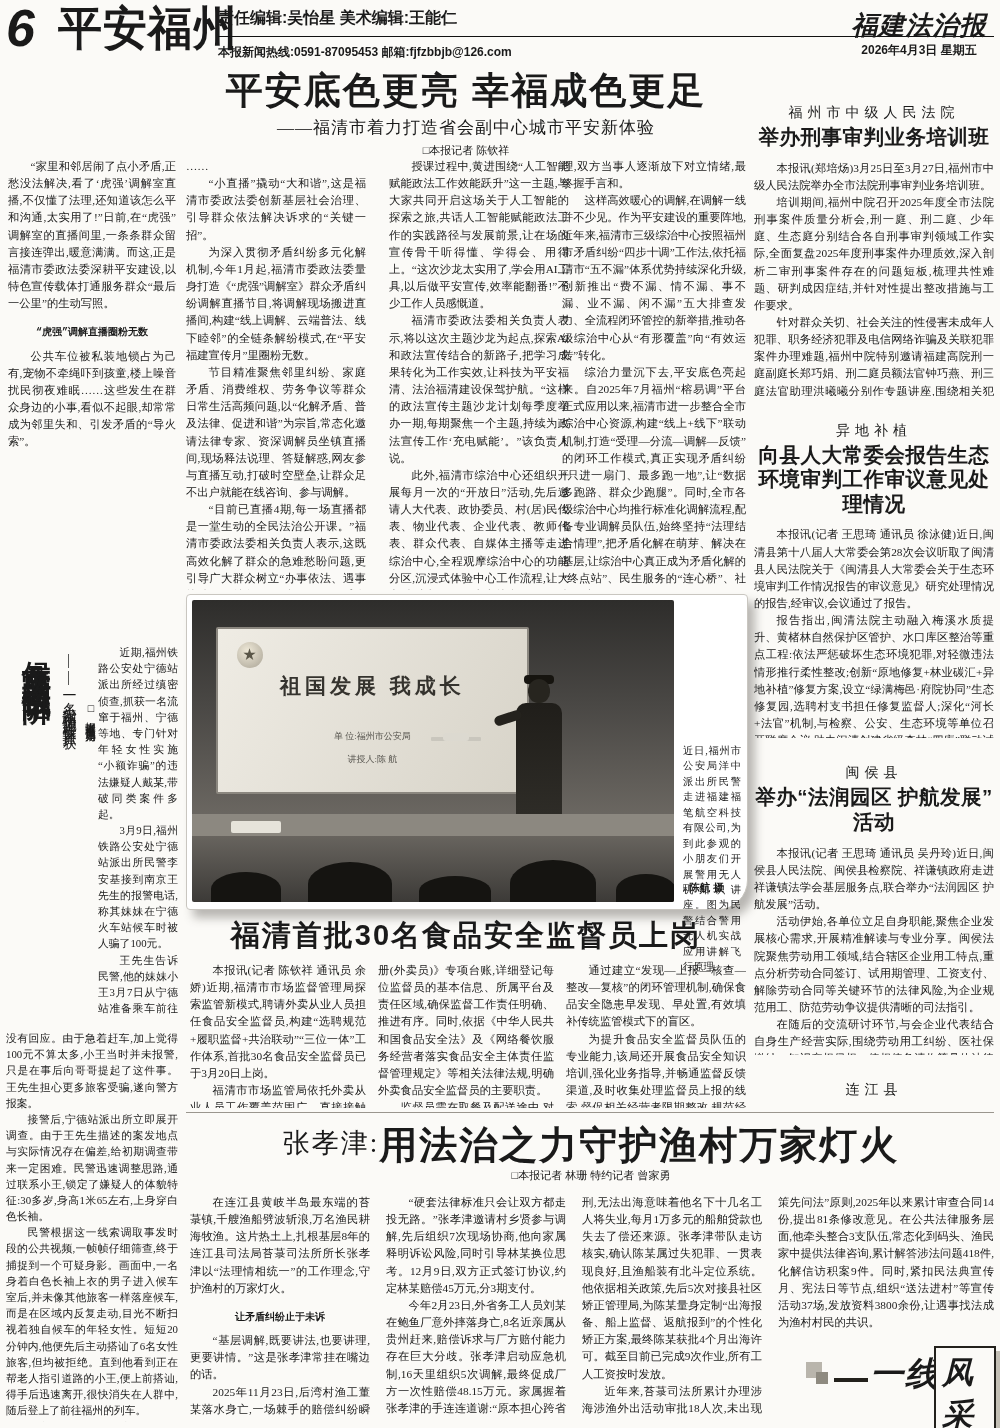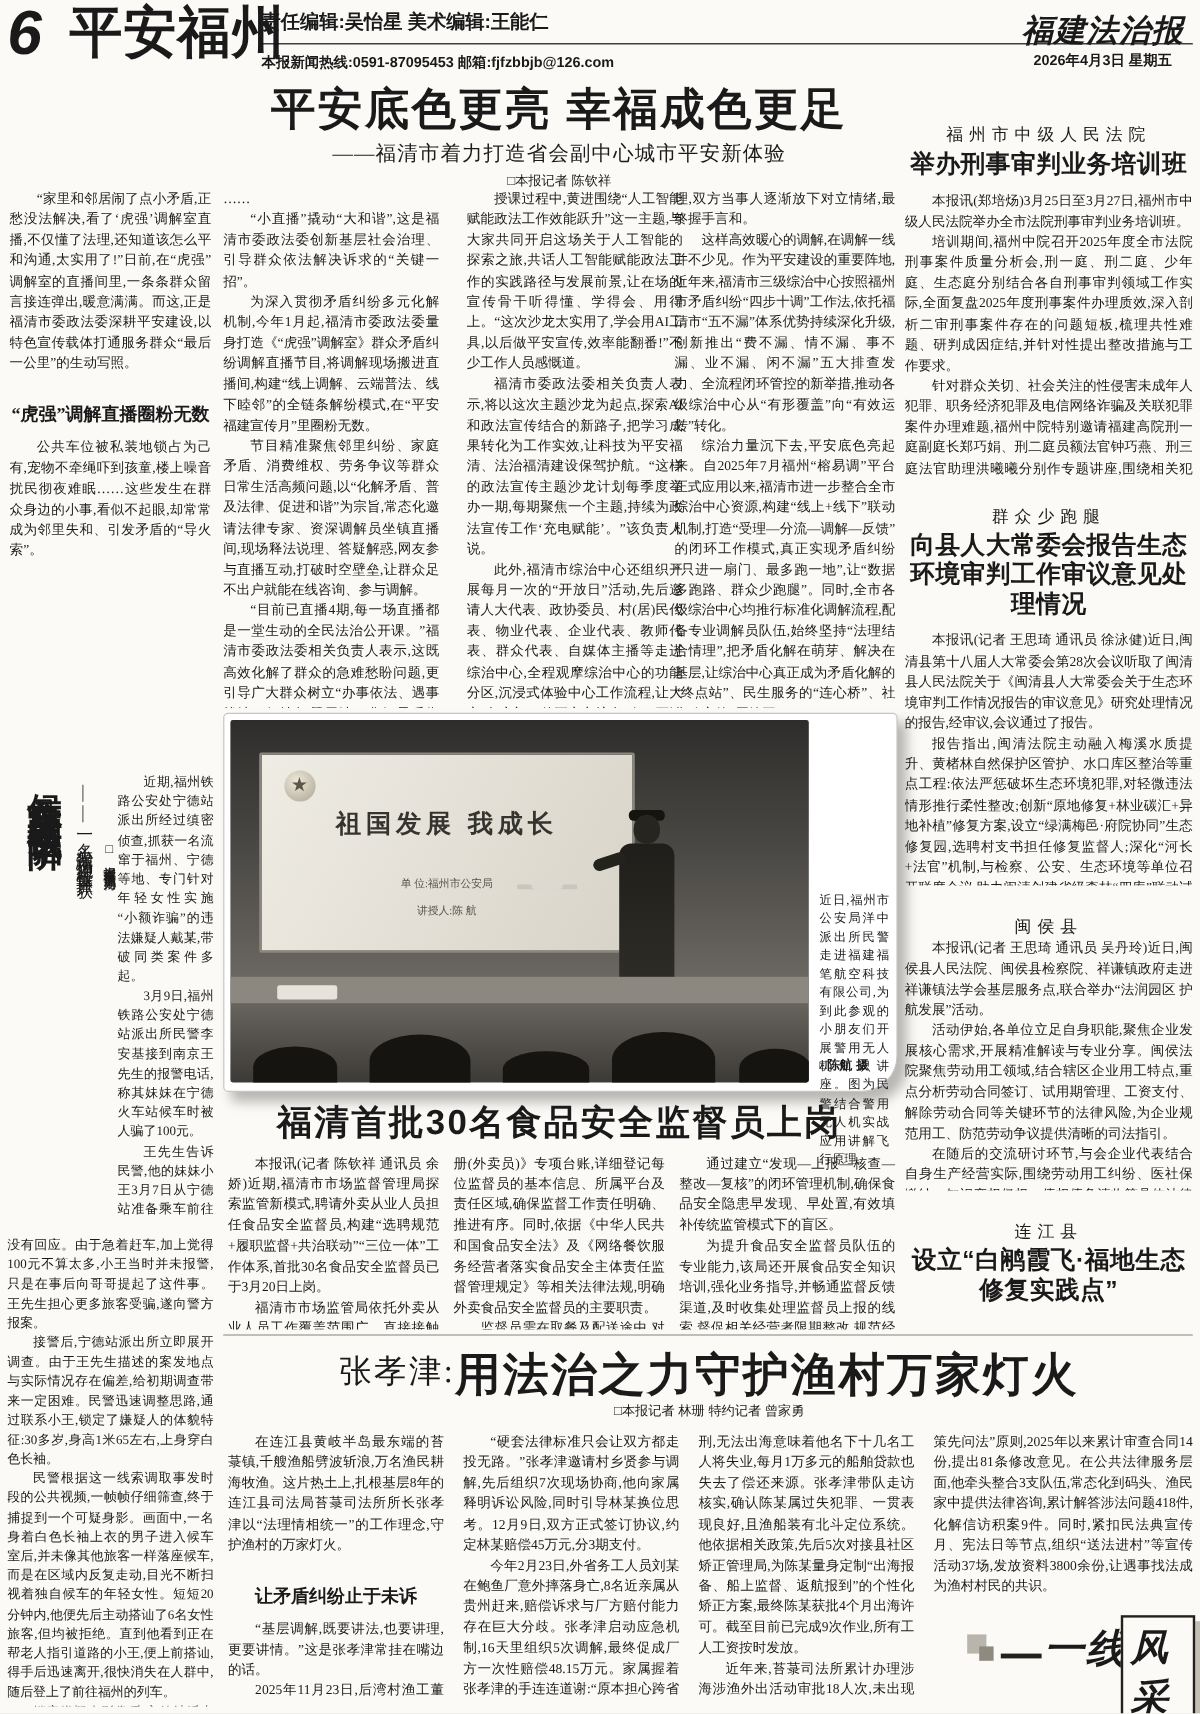--- a/index.html
+++ b/index.html
@@ -18,22 +18,22 @@
                font-family:"Liberation Sans","DejaVu Sans",sans-serif;}
   .masthead{position:absolute;right:6px;top:8px;width:150px;text-align:center;
             font-family:"DejaVu Serif","Liberation Serif",serif;font-size:26px;font-weight:700;
             font-style:italic;letter-spacing:1px;white-space:nowrap;}
   .hdr-date{position:absolute;right:6px;top:42px;width:150px;text-align:center;font-size:12px;font-weight:700;
             font-family:"Liberation Sans","DejaVu Sans",sans-serif;}
   
   .colblock{position:absolute;overflow:hidden;font-size:11.3px;line-height:1.52;text-align:justify;}
   .para{margin:0;text-indent:2em;text-align:justify;}
   .cont{text-indent:0;}
-  .subhead{font-family:Liberation Serif, serif;font-weight:700;font-size:15px;
-           text-align:center;text-indent:0;margin:23px 0 7px;}
+  .subhead{font-family:Liberation Mono, monospace;font-weight:700;font-size:10px;
+           text-align:center;text-indent:0;margin:13px 0 7px;}
   
   .lead-head{position:absolute;left:185px;top:72px;width:562px;text-align:center;}
   .lead-title{font-family:"Liberation Sans","DejaVu Sans",sans-serif;font-size:37px;font-weight:900;
               letter-spacing:2px;line-height:1.05;white-space:nowrap;}
   .lead-sub{font-size:17px;margin-top:5px;letter-spacing:1px;}
   .lead-byline{font-size:11px;margin-top:4px;font-family:Liberation Sans, sans-serif;}
   
   .photo-card{position:absolute;left:186px;top:594px;width:560px;height:314px;background:#fff;
               border:1px solid #c9c6c0;border-radius:4px 4px 30px 4px;
               box-shadow:7px 8px 10px rgba(60,58,52,.35);}
@@ -191,29 +191,30 @@
     <div class="sb-art">
       <div class="sb-kicker">福州市中级人民法院</div>
       <div class="sb-title">举办刑事审判业务培训班</div>
       <div class="sb-paras" style="height:236px;">
           <p class="para">本报讯(郑培炀)3月25日至3月27日,福州市中级人民法院举办全市法院刑事审判业务培训班。</p>
           <p class="para">培训期间,福州中院召开2025年度全市法院刑事案件质量分析会,刑一庭、刑二庭、少年庭、生态庭分别结合各自刑事审判领域工作实际,全面复盘2025年度刑事案件办理质效,深入剖析二审刑事案件存在的问题短板,梳理共性难题、研判成因症结,并针对性提出整改措施与工作要求。</p>
           <p class="para">针对群众关切、社会关注的性侵害未成年人犯罪、职务经济犯罪及电信网络诈骗及关联犯罪案件办理难题,福州中院特别邀请福建高院刑一庭副庭长郑巧娟、刑二庭员额法官钟巧燕、刑三庭法官助理洪曦曦分别作专题讲座,围绕相关犯罪重点问题和实务难点,结合典型案例展开深度讲解,提升参训干警办理相关案件的专业能力与责任意识。</p>
         </div>
     </div>
     <div class="sb-art">
-      <div class="sb-kicker">群众少跑腿</div>
+      <div class="sb-kicker">异地补植</div>
       <div class="sb-title">向县人大常委会报告生态环境审判工作审议意见处理情况</div>
       <div class="sb-paras" style="height:212px;">
           <p class="para">本报讯(记者 王思琦 通讯员 徐泳健)近日,闽清县第十八届人大常委会第28次会议听取了闽清县人民法院关于《闽清县人大常委会关于生态环境审判工作情况报告的审议意见》研究处理情况的报告,经审议,会议通过了报告。</p>
           <p class="para">报告指出,闽清法院主动融入梅溪水质提升、黄楮林自然保护区管护、水口库区整治等重点工程:依法严惩破坏生态环境犯罪,对轻微违法情形推行柔性整改;创新“原地修复+林业碳汇+异地补植”修复方案,设立“绿满梅邑·府院协同”生态修复园,选聘村支书担任修复监督人;深化“河长+法官”机制,与检察、公安、生态环境等单位召开联席会议,助力闽清创建省级森林“四库”联动试点县;紧扣福州现代化水环境治理、无废城市建设要求,依法保障建陶产业绿色转型,守牢发展与生态两条底线。</p>
         </div>
     </div>
     <div class="sb-art">
       <div class="sb-kicker">闽侯县</div>
+      <div class="sb-title">举办“法润园区 护航发展”活动</div>
       <div class="sb-paras" style="height:210px;">
           <p class="para">本报讯(记者 王思琦 通讯员 吴丹玲)近日,闽侯县人民法院、闽侯县检察院、祥谦镇政府走进祥谦镇法学会基层服务点,联合举办“法润园区 护航发展”活动。</p>
           <p class="para">活动伊始,各单位立足自身职能,聚焦企业发展核心需求,开展精准解读与专业分享。闽侯法院聚焦劳动用工领域,结合辖区企业用工特点,重点分析劳动合同签订、试用期管理、工资支付、解除劳动合同等关键环节的法律风险,为企业规范用工、防范劳动争议提供清晰的司法指引。</p>
           <p class="para">在随后的交流研讨环节,与会企业代表结合自身生产经营实际,围绕劳动用工纠纷、医社保缴纳、知识产权侵权、债权债务清收等具体法律困惑,踊跃提问,直言诉求;人大代表、政协委员结合履职经验,就优化营商环境、强化企业法治保障提出针对性建议。针对疑难问题,法官、检察干警、律师结合法律法规与司法实践,进行专业、细致的解答,并提供可落地、可操作的风险防范措施与纠纷化解方案,让企业在家门口享受到司法、行政、专业法律服务资源的“一站式”精准供给。</p>
         </div>
     </div>
     <div class="sb-art">
       <div class="sb-kicker">连江县</div>
       <div class="sb-title">设立“白鹇霞飞·福地生态修复实践点”</div>
 

